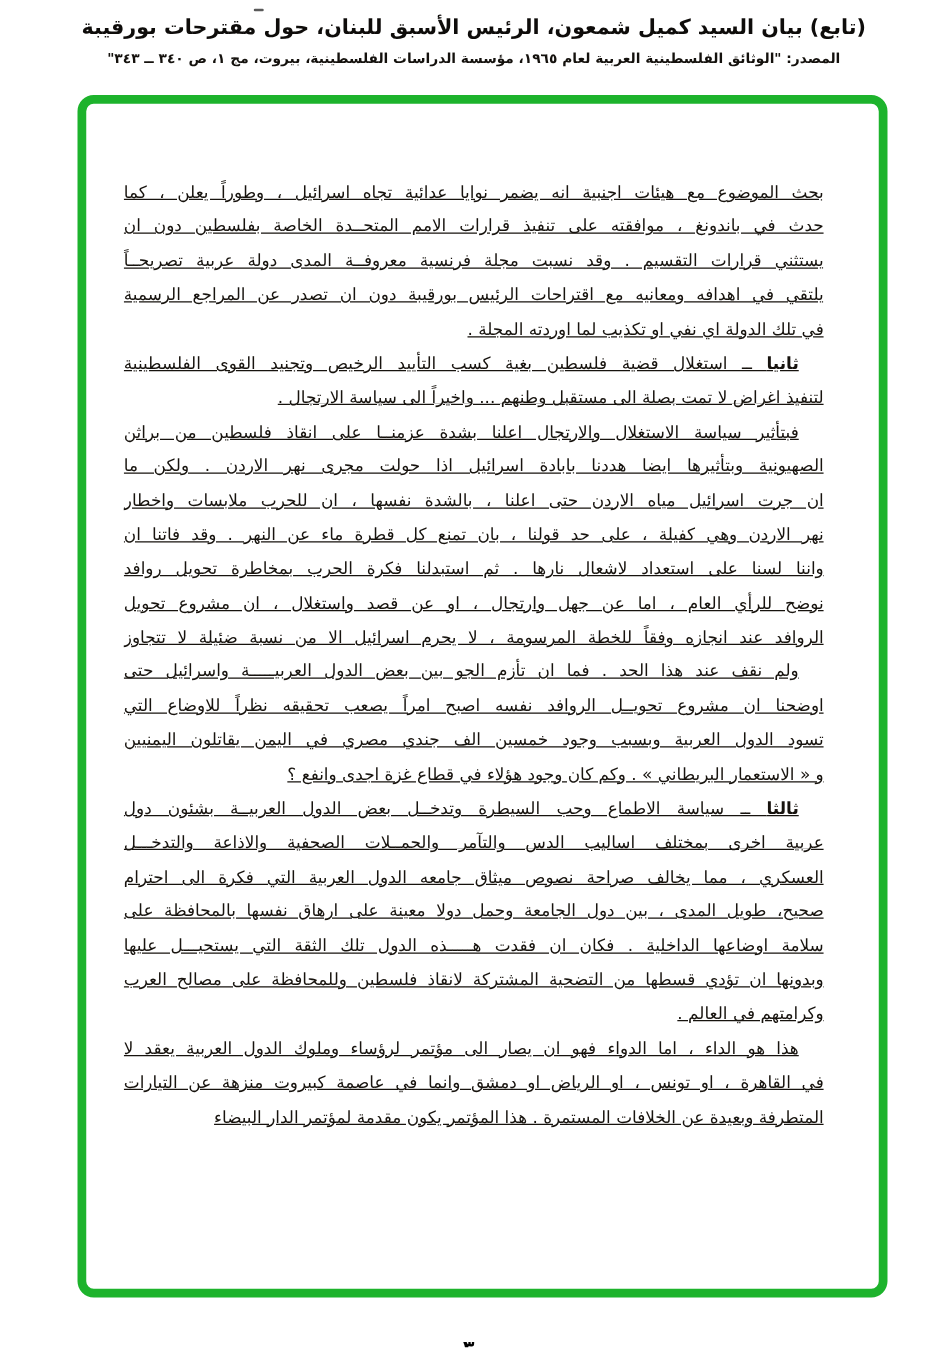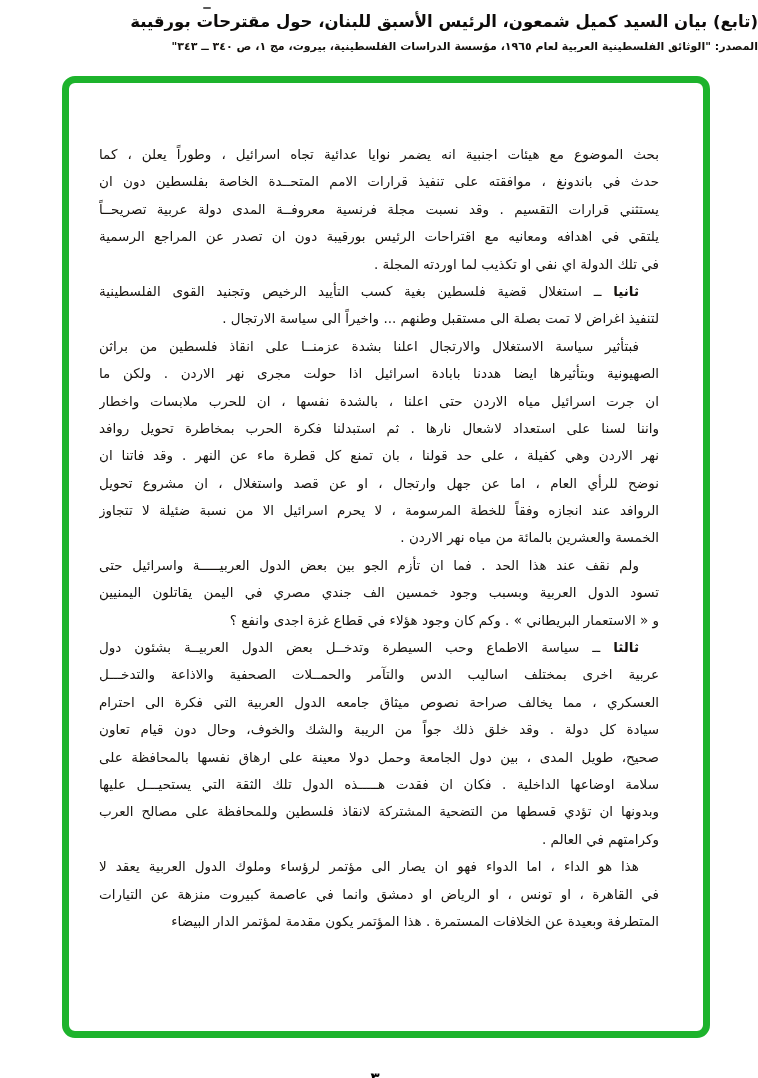--- a/index.html
+++ b/index.html
@@ -4,21 +4,21 @@
 <style>
   :root { --green:#1db32c; --ink:#17130e; --bg:#ffffff; }
   html,body { margin:0; padding:0; }
   body {
     width:758px; height:1078px; background:var(--bg);
     font-family:"DejaVu Sans", sans-serif; color:var(--ink);
   }
   .page { position:relative; width:758px; height:1078px; overflow:hidden; background:var(--bg); }
 
   
-  .header { position:absolute; top:12px; left:0; width:758px; text-align:right; direction:rtl; }
+  .header { position:absolute; top:12px; left:0; width:758px; text-align:center; direction:rtl; }
   .doc-title { font-size:16.5px; font-weight:bold; letter-spacing:0; color:#0e0c0a; }
   .doc-source { font-size:11px; font-weight:bold; margin-top:9px; color:#14110d; }
 
   
   .speck { position:absolute; left:203px; top:7px; width:8px; height:2px; background:#5a5a5a; border-radius:1px; }
 
   
   .frame {
     position:absolute; left:62px; top:76px; width:648px; height:962px;
     box-sizing:border-box; border:7px solid var(--green); border-radius:13px;
@@ -28,20 +28,21 @@
   
   .textblock {
     position:absolute; left:99px; top:141px; width:560px;
     direction:rtl; font-size:13.5px; line-height:27.4px; color:var(--ink);
   }
   .para { margin:0; }
   .line {
     height:27.4px; overflow:hidden;
     text-align:justify; text-align-last:justify; text-justify:inter-word;
     white-space:normal;
+    text-decoration:underline;
   }
   .line.last { text-align:center; text-align-last:right; }
   .line.indent { padding-right:20px; }
   .line b { font-weight:bold; }
 
   
   .page-mark {
     position:absolute; left:363px; top:1069px; width:24px; height:9px;
     overflow:hidden; text-align:center; font-size:15px; font-weight:bold;
     direction:rtl; color:#000;
@@ -70,36 +71,35 @@
         <div class="line last">في تلك الدولة اي نفي او تكذيب لما اوردته المجلة .</div>
       </div>
       <div class="para">
         <div class="line indent"><b>ثانيا</b> ــ استغلال قضية فلسطين بغية كسب التأييد الرخيص وتجنيد القوى الفلسطينية</div>
         <div class="line last">لتنفيذ اغراض لا تمت بصلة الى مستقبل وطنهم ... واخيراً الى سياسة الارتجال .</div>
       </div>
       <div class="para">
         <div class="line indent">فبتأثير سياسة الاستغلال والارتجال اعلنا بشدة عزمنــا على انقاذ فلسطين من براثن</div>
         <div class="line">الصهيونية وبتأثيرها ايضا هددنا بابادة اسرائيل اذا حولت مجرى نهر الاردن .  ولكن ما</div>
         <div class="line">ان جرت اسرائيل مياه الاردن حتى اعلنا ، بالشدة نفسها ، ان للحرب ملابسات واخطار</div>
+        <div class="line">نهر الاردن وهي كفيلة ، على حد قولنا ، بان تمنع كل قطرة ماء عن النهر .  وقد فاتنا ان</div>
         <div class="line">واننا لسنا على استعداد لاشعال نارها . ثم استبدلنا فكرة الحرب بمخاطرة تحويل روافد</div>
-        <div class="line">نهر الاردن وهي كفيلة ، على حد قولنا ، بان تمنع كل قطرة ماء عن النهر .  وقد فاتنا ان</div>
         <div class="line">نوضح للرأي العام ، اما عن جهل وارتجال ، او عن قصد واستغلال ، ان مشروع تحويل</div>
         <div class="line">الروافد عند انجازه وفقاً للخطة المرسومة ، لا يحرم اسرائيل الا من نسبة ضئيلة لا تتجاوز</div>
-        <div class="line last">الخمسة والعشرين بالمائة من مياه نهر الاردن .</div>
       </div>
       <div class="para">
         <div class="line indent">ولم نقف عند هذا الحد . فما ان تأزم الجو بين بعض  الدول العربيـــــة واسرائيل حتى</div>
+        <div class="line">اوضحنا ان مشروع تحويــل الروافد نفسه اصبح امراً يصعب تحقيقه نظراً للاوضاع التي</div>
         <div class="line">تسود الدول العربية وبسبب  وجود خمسين الف  جندي مصري في اليمن يقاتلون اليمنيين</div>
         <div class="line last">و « الاستعمار البريطاني » . وكم كان وجود هؤلاء في قطاع غزة اجدى وانفع ؟</div>
       </div>
       <div class="para">
         <div class="line indent"><b>ثالثا</b> ــ سياسة الاطماع وحب السيطرة وتدخــل بعض الدول العربيــة  بشئون  دول</div>
         <div class="line">عربية اخرى بمختلف اساليب الدس والتآمر والحمــلات الصحفية والاذاعة والتدخـــل</div>
         <div class="line">العسكري ، مما يخالف صراحة نصوص ميثاق جامعه الدول العربية التي فكرة الى احترام</div>
-        <div class="line">سيادة كل دولة . وقد خلق ذلك جواً من الريبة والشك والخوف، وحال دون قيام تعاون</div>
         <div class="line">صحيح، طويل المدى ، بين دول الجامعة وحمل دولا معينة على ارهاق نفسها بالمحافظة على</div>
         <div class="line">سلامة اوضاعها الداخلية . فكان ان فقدت هـــــذه الدول تلك الثقة التي يستحيـــل عليها</div>
         <div class="line">وبدونها ان تؤدي قسطها من التضحية المشتركة لانقاذ فلسطين وللمحافظة على مصالح العرب</div>
         <div class="line last">وكرامتهم في العالم .</div>
       </div>
       <div class="para">
         <div class="line indent">هذا هو الداء ، اما الدواء فهو ان يصار الى مؤتمر لرؤساء وملوك الدول العربية يعقد لا</div>
         <div class="line">في القاهرة ، او تونس ، او الرياض او دمشق وانما في عاصمة كبيروت منزهة عن التيارات</div>
         <div class="line last">المتطرفة وبعيدة عن الخلافات المستمرة . هذا المؤتمر يكون مقدمة لمؤتمر الدار البيضاء</div>
       </div>

